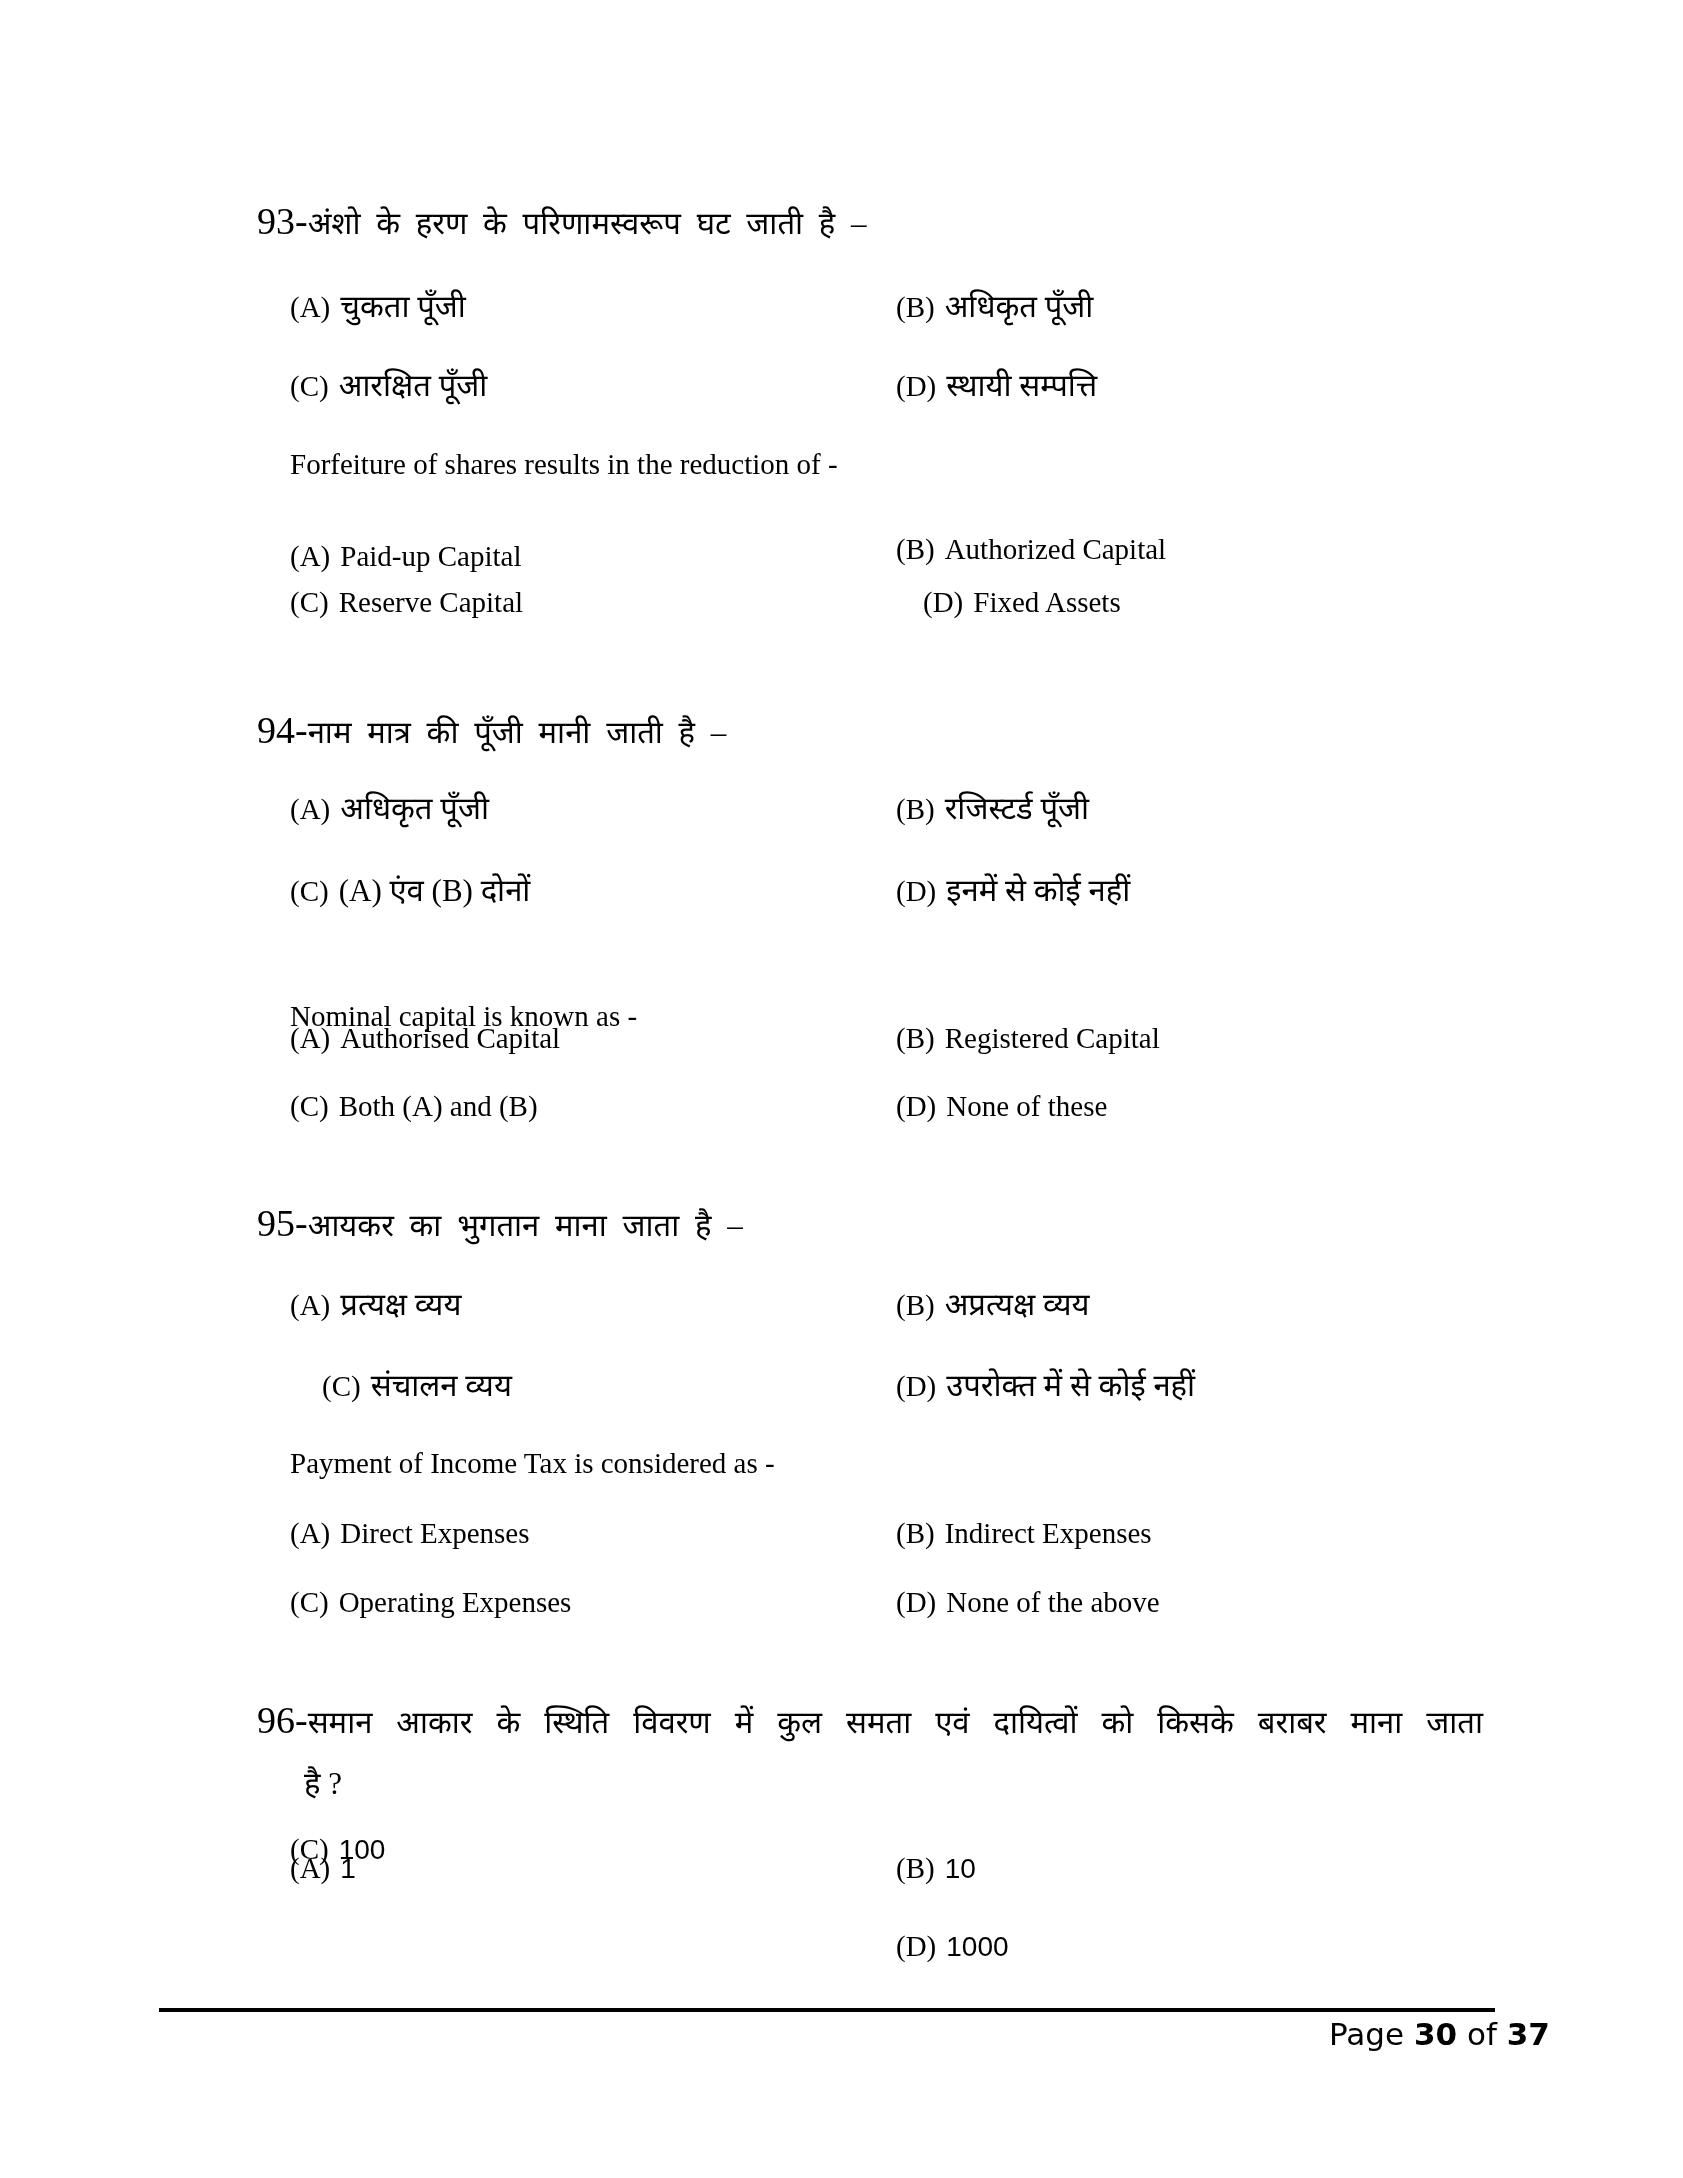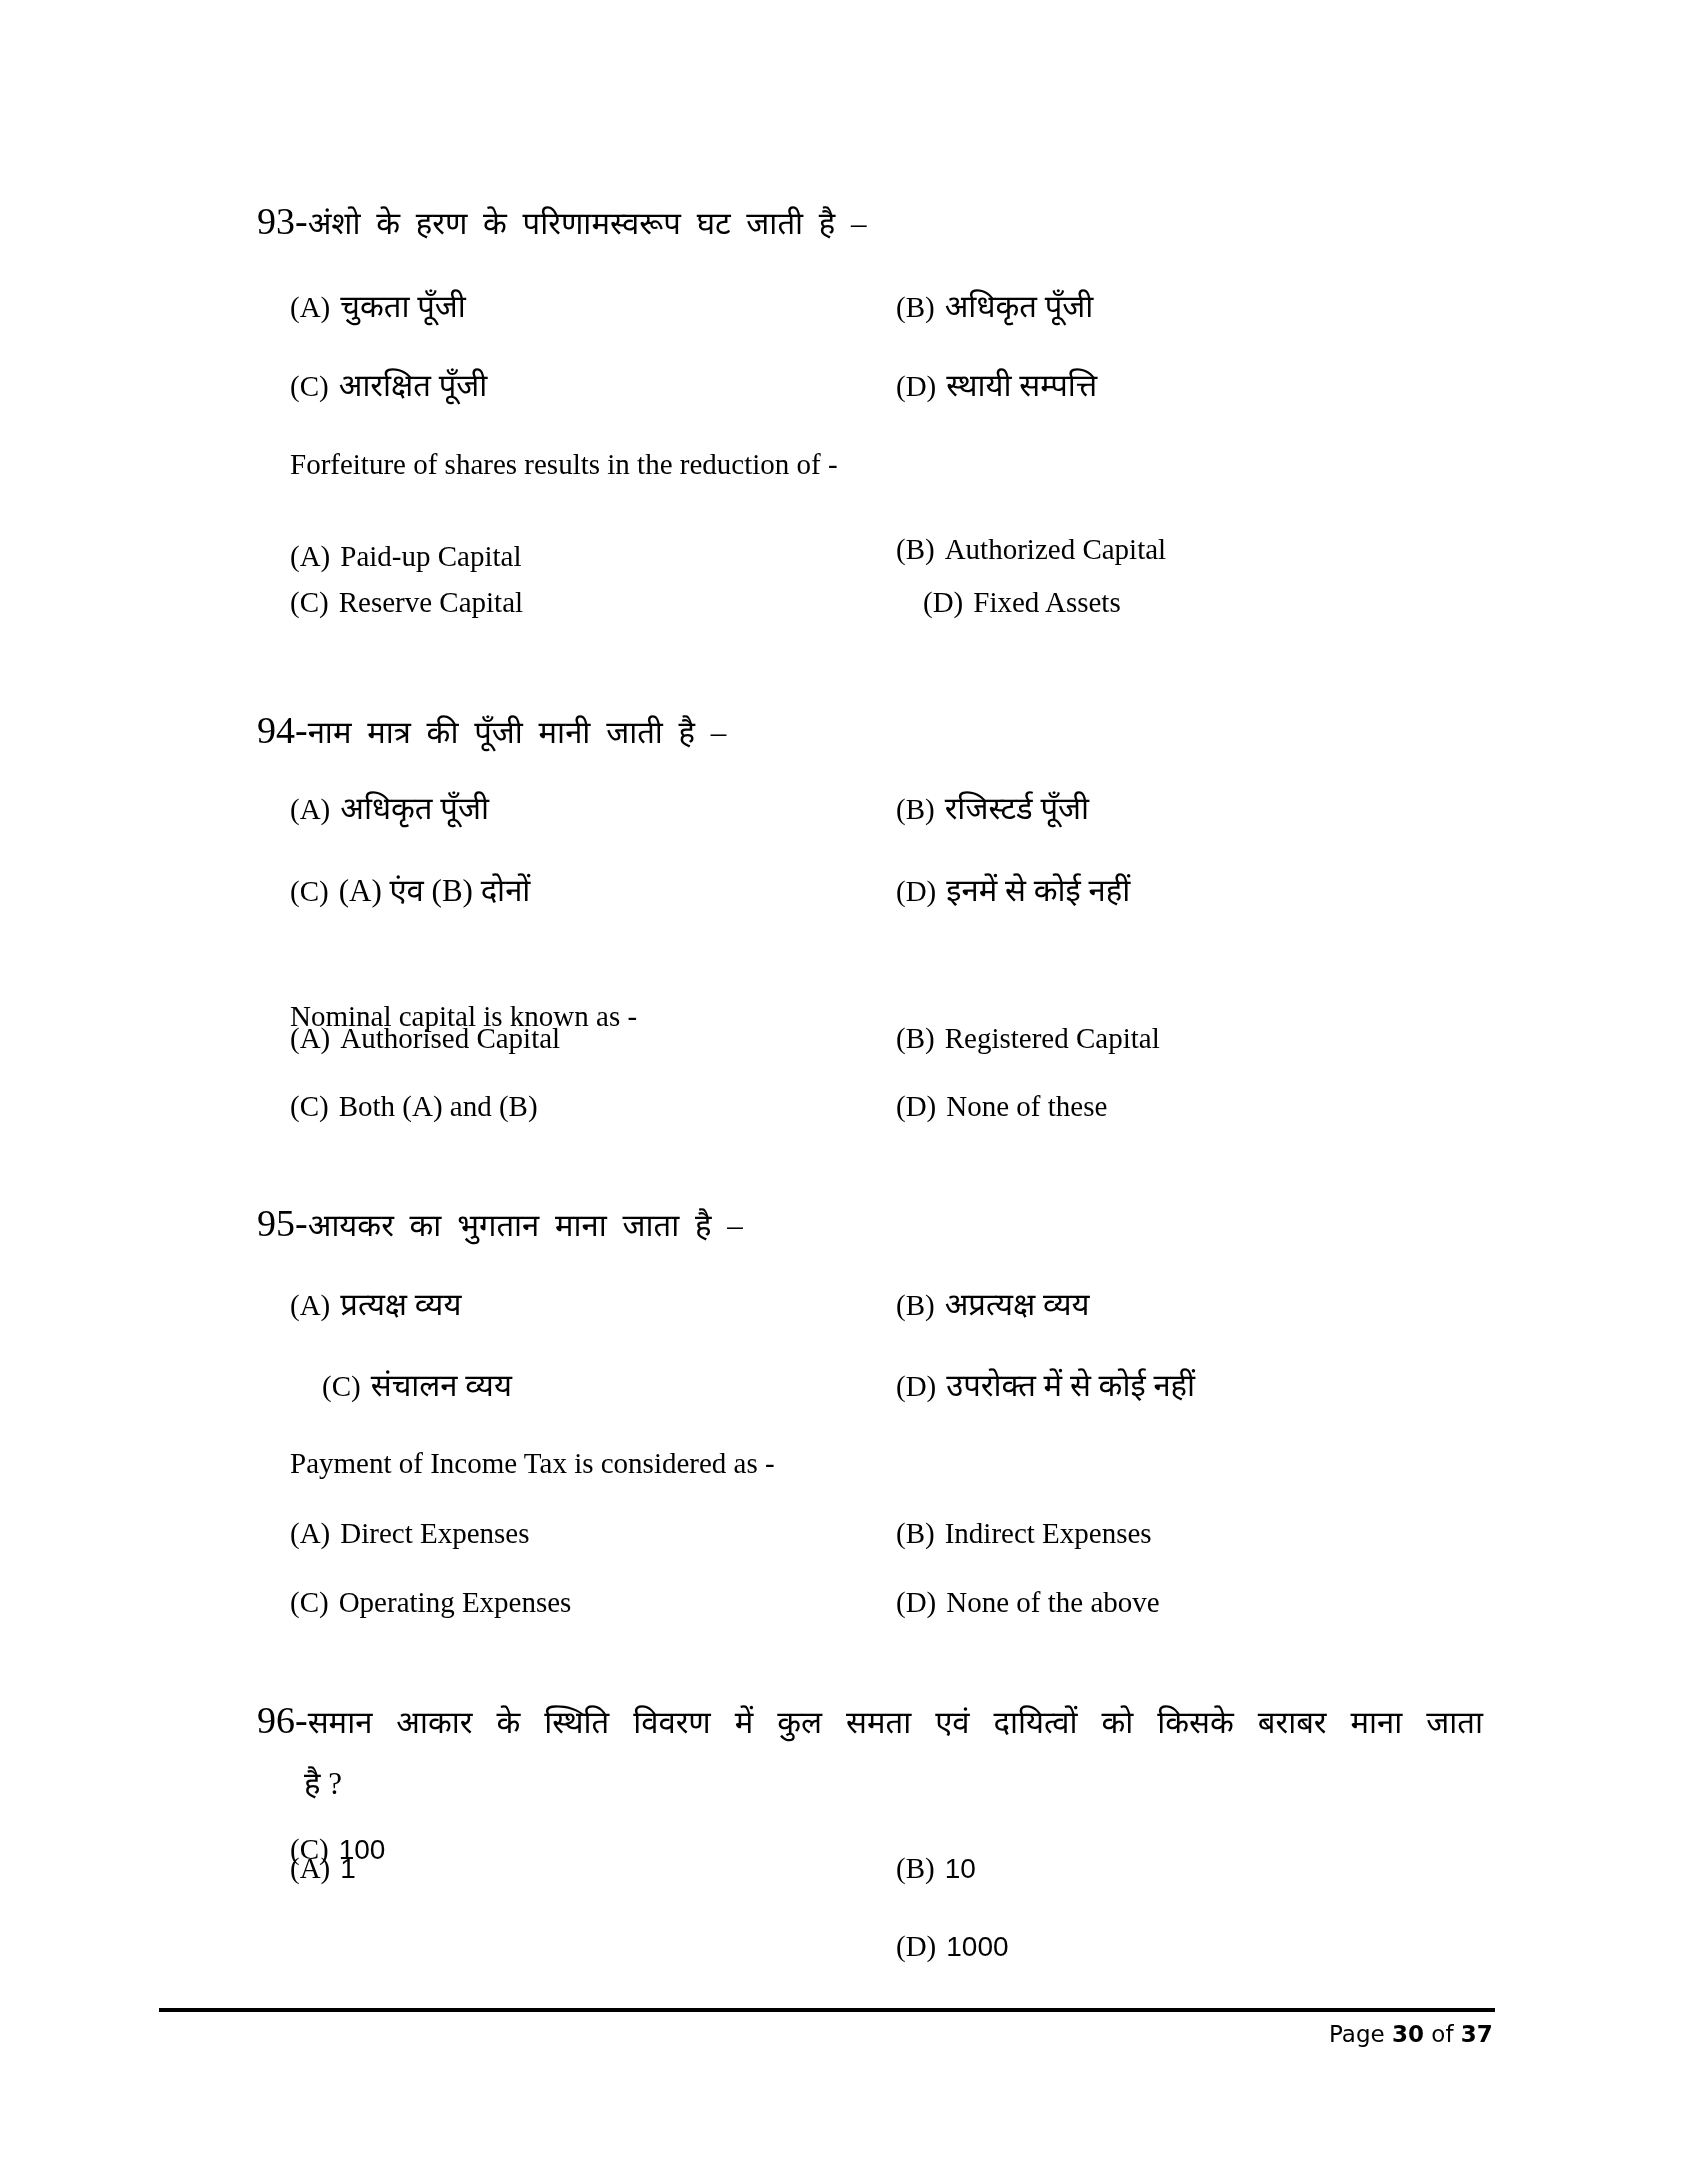--- a/index.html
+++ b/index.html
@@ -8,21 +8,21 @@
   .hi { font-family:"Liberation Serif", "DejaVu Serif", serif; font-size:31px; }
   .en { font-family:"Liberation Serif", serif; font-size:29px; }
   .lbl { font-family:"Liberation Serif", serif; font-size:29px; margin-right:10px; }
   .num { font-family:"Liberation Sans", sans-serif; font-size:28px; }
   .qnum { font-family:"Liberation Serif", serif; font-size:38px; }
   .qtext { word-spacing:8px; }
   .justify-line { position:absolute; left:257px; width:1226px; height:44px; line-height:44px;
                   text-align:justify; text-align-last:justify; white-space:nowrap; }
   .rule { position:absolute; left:159px; top:2008px; width:1336px; height:4px; background:#000; }
   .footer { position:absolute; left:1329px; top:2016px; height:36px; line-height:36px;
-            font-family:"DejaVu Sans", sans-serif; font-size:23px; white-space:nowrap; }
+            font-family:"DejaVu Sans", sans-serif; font-size:31px; white-space:nowrap; }
   .footer b { font-weight:bold; }
 </style>
 </head>
 <body>
 
 <div class="line hi" style="left:257px; top:199px;">
   <span class="qnum">93-</span><span class="qtext">अंशो के हरण के परिणामस्वरूप घट जाती है –</span>
 </div>
 <div class="line hi" style="left:290px; top:285px;">
   <span class="lbl">(A)</span><span>चुकता पूँजी</span>

